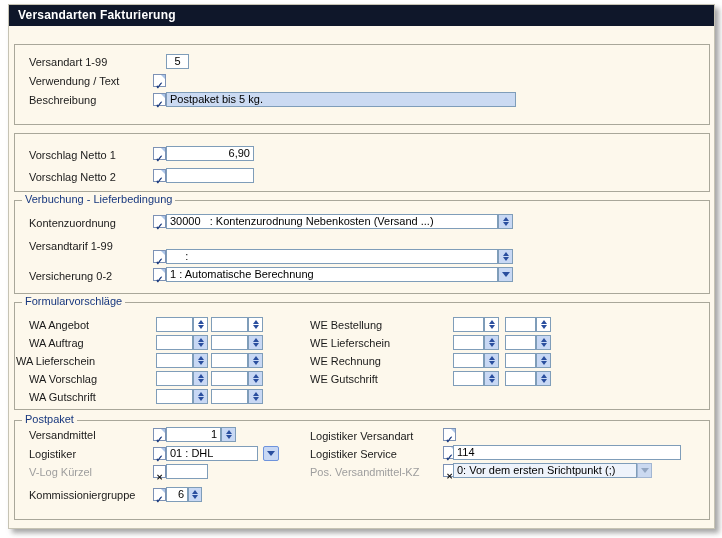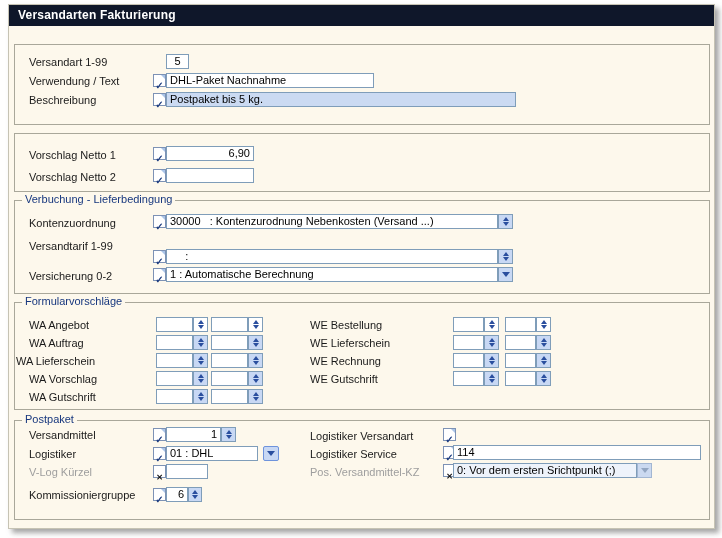--- a/index.html
+++ b/index.html
@@ -72,21 +72,20 @@
     <div class="t">Versandarten Fakturierung</div>
   </div>
 
   <div class="grp" style="left:5px;top:39px;width:694px;height:79px"></div>
 
   <div class="lbl" style="left:20px;top:51px">Versandart 1-99</div>
   <div class="tf center" style="left:157px;top:49px;width:23px">5</div>
 
   <div class="lbl" style="left:20px;top:70px">Verwendung / Text</div>
   <div class="chk" style="left:144px;top:69px"></div>
-  <div class="tf" style="left:157px;top:68px;width:208px">DHL-Paket Nachnahme</div>
 
   <div class="lbl" style="left:20px;top:89px">Beschreibung</div>
   <div class="chk" style="left:144px;top:88px"></div>
   <div class="tf sel" style="left:157px;top:87px;width:350px">Postpaket bis 5 kg.</div>
 
   <div class="grp" style="left:5px;top:128px;width:694px;height:57px"></div>
 
   <div class="lbl" style="left:20px;top:144px">Vorschlag Netto 1</div>
   <div class="chk" style="left:144px;top:142px"></div>
   <div class="tf right" style="left:157px;top:141px;width:88px">6,90</div>
@@ -260,21 +259,21 @@
   <div class="spin" style="left:179px;top:482px;width:14px">
       <i class="tri-up"></i>
       <i class="tri-dn"></i>
     </div>
 
   <div class="lbl" style="left:301px;top:425px">Logistiker Versandart</div>
   <div class="chk" style="left:434px;top:423px"></div>
 
   <div class="lbl" style="left:301px;top:443px">Logistiker Service</div>
   <div class="chk" style="left:434px;top:441px"></div>
-  <div class="tf" style="left:444px;top:440px;width:248px">114</div>
+  <div class="tf" style="left:444px;top:440px;width:228px">114</div>
 
   <div class="lbl dis" style="left:301px;top:461px">Pos. Versandmittel-KZ</div>
   <div class="xic" style="left:434px;top:459px"></div>
   <div class="tf ddis" style="left:444px;top:458px;width:184px">0: Vor dem ersten Srichtpunkt (;)</div>
   <div class="drop dis" style="left:628px;top:458px">
       <i class="tri-dn"></i>
     </div>
 
 </div>
 

